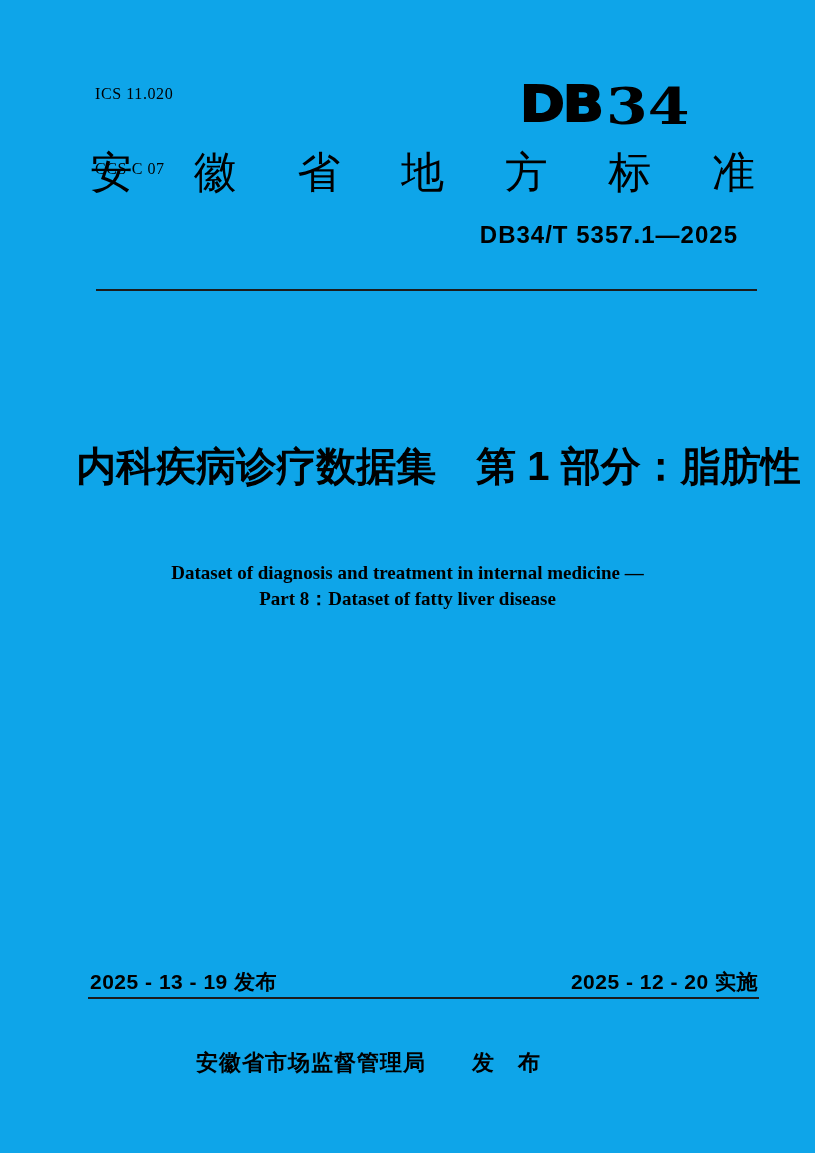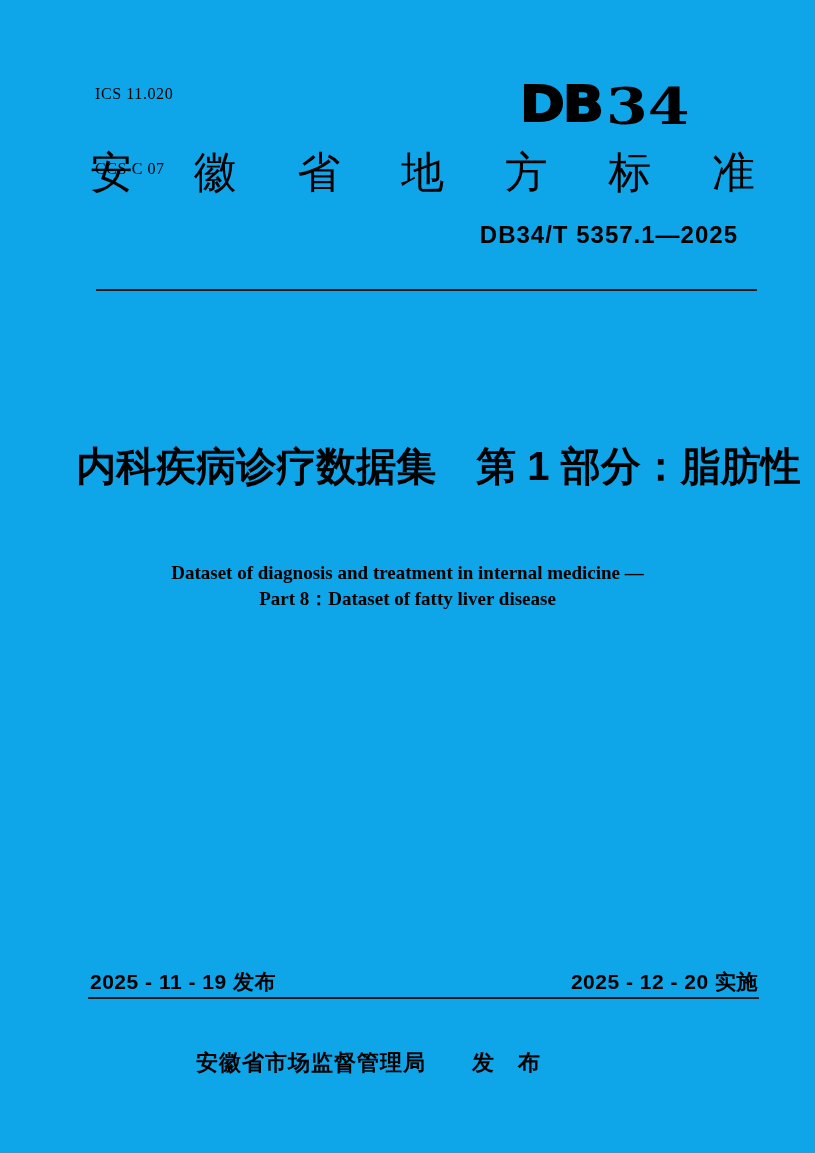--- a/index.html
+++ b/index.html
@@ -177,21 +177,21 @@
   <div class="title-cn">
     <div>内科疾病诊疗数据集　第 1 部分：脂肪性</div>
   </div>
 
   <div class="title-en">
     <div>Dataset of diagnosis and treatment in internal medicine —</div>
     <div>Part 8：Dataset of fatty liver disease</div>
   </div>
 
   <div class="dates">
-    <span>2025 - 11 - 19 发布</span>
+    <span>2025 - 13 - 19 发布</span>
     <span>2025 - 12 - 20 实施</span>
   </div>
 
   <div class="rule-bottom"></div>
 
   <div class="publisher">安徽省市场监督管理局　　发　布</div>
 
 </div>
 
 </body></html>

